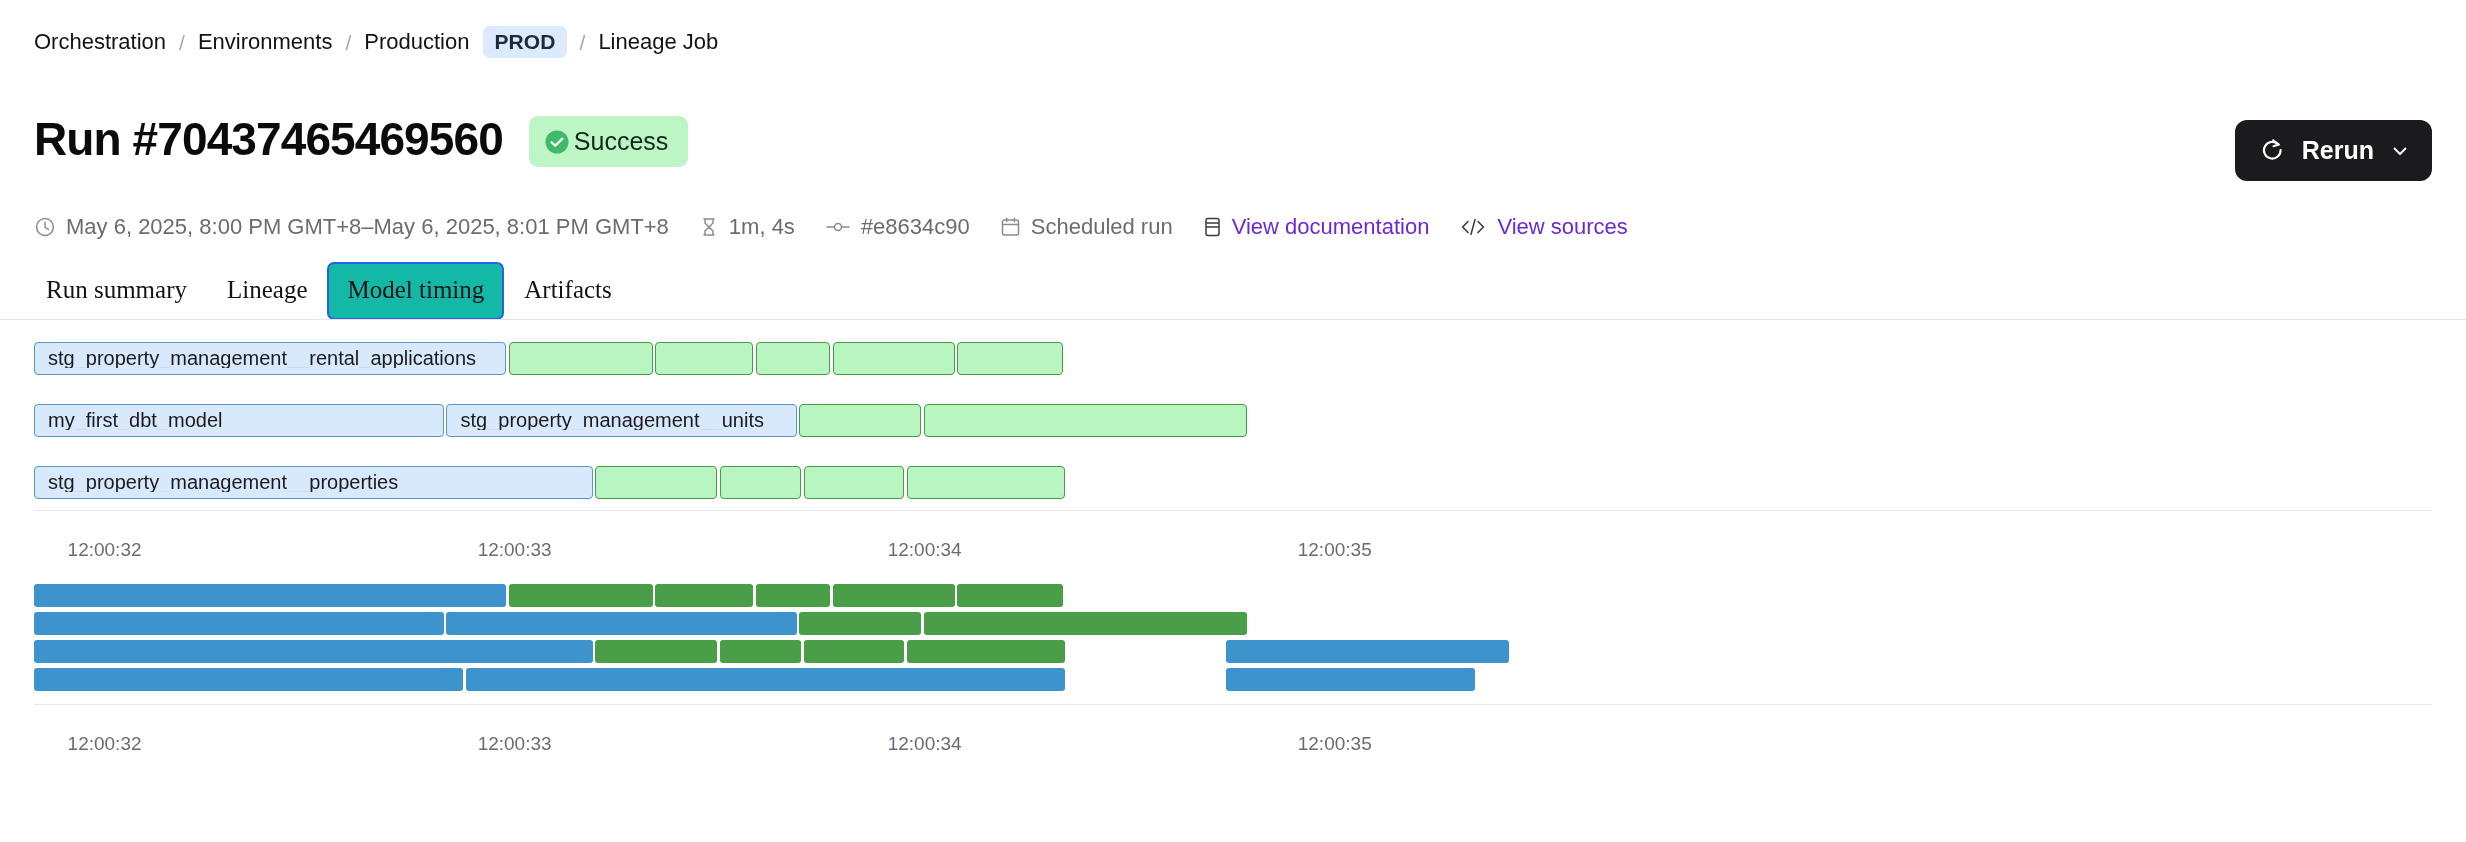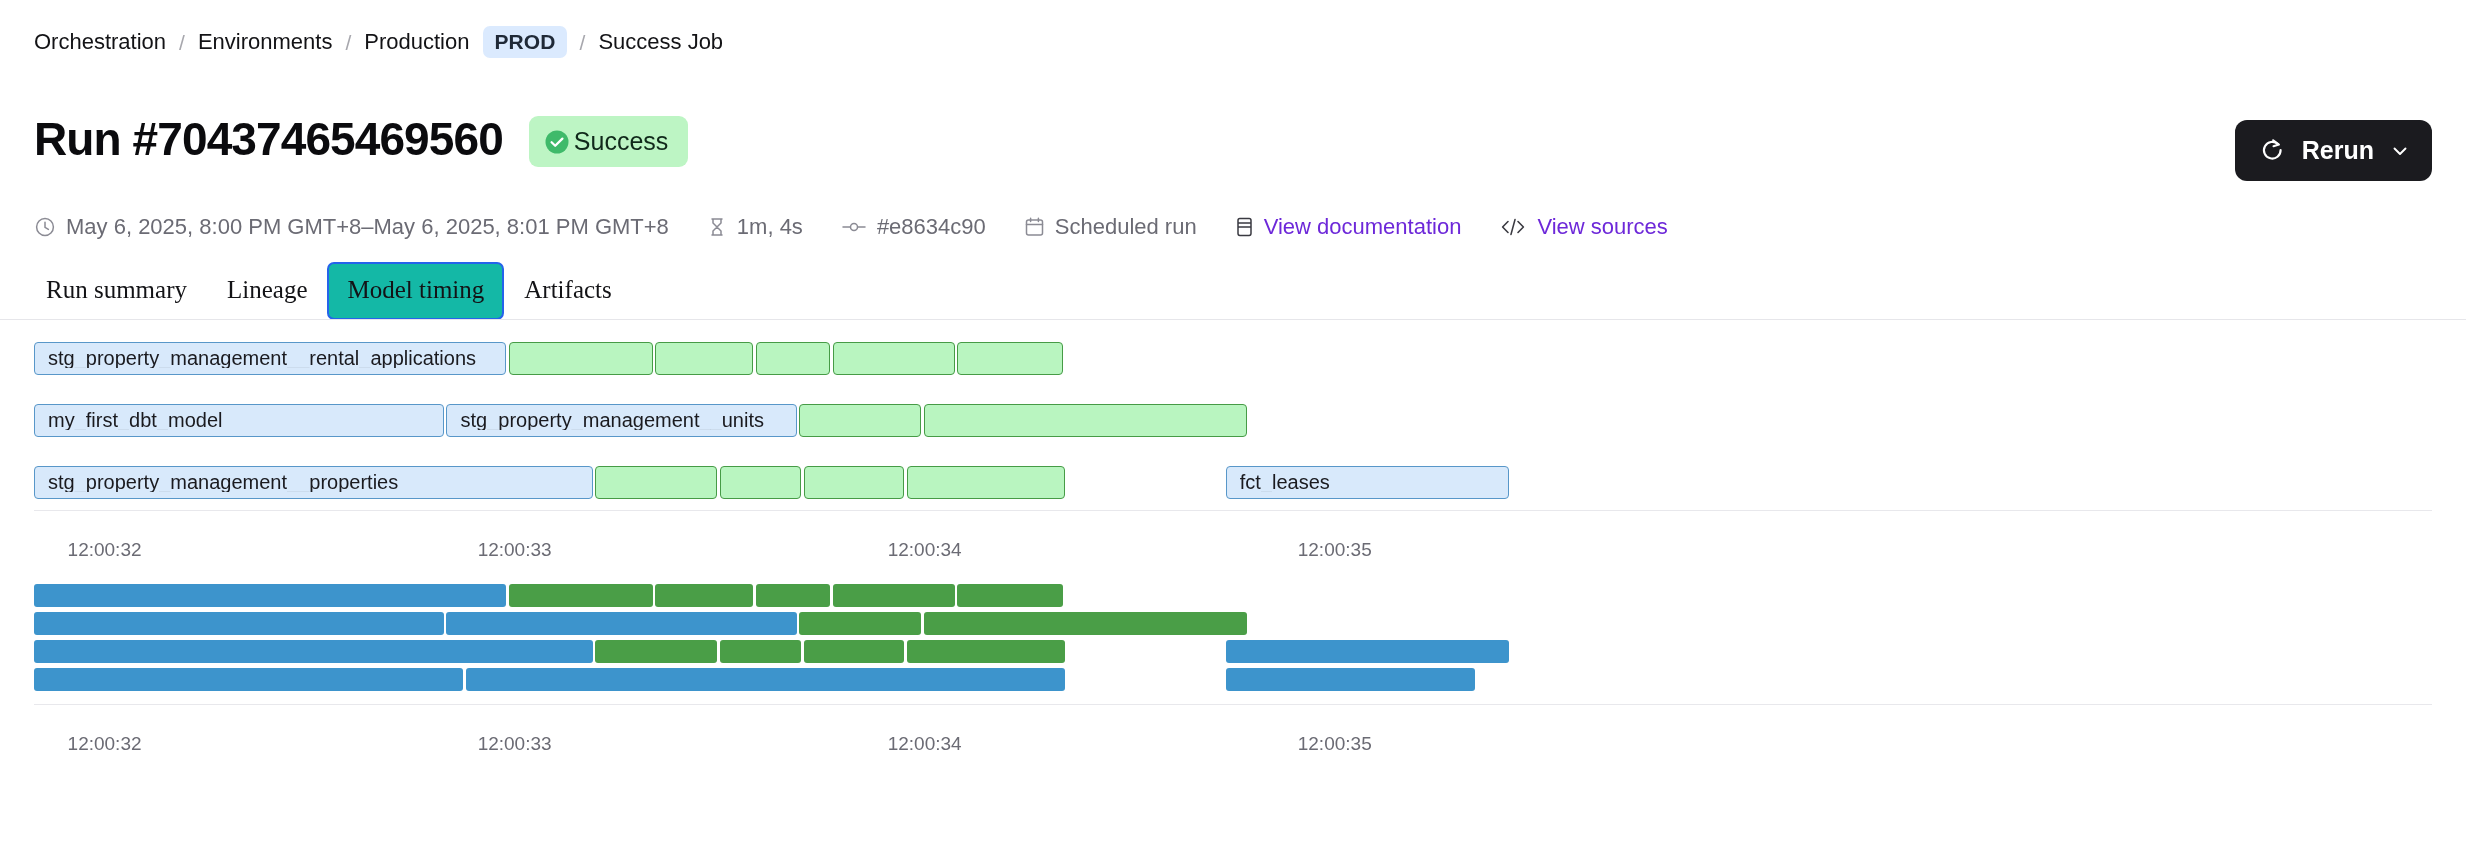--- a/index.html
+++ b/index.html
@@ -74,21 +74,21 @@
     width: 26px; height: 26px;
     display: block;
     flex: 0 0 26px;
   }
 
   
   .meta-row {
     display: flex;
     align-items: center;
     padding: 20px 0 0 34px;
-    gap: 8px;
+    gap: 0;
     font-size: 22px;
     color: #6b6b74;
     white-space: nowrap;
   }
   .meta-item {
     display: inline-flex;
     align-items: center;
     gap: 10px;
     margin-right: 30px;
   }
@@ -226,21 +226,21 @@
 <body>
 
 <nav class="breadcrumb">
     <span class="crumb">Orchestration</span>
     <span class="crumb-sep">/</span>
     <span class="crumb">Environments</span>
     <span class="crumb-sep">/</span>
     <span class="crumb">Production</span>
     <span class="crumb-chip">PROD</span>
     <span class="crumb-sep">/</span>
-    <span class="crumb">Success Job</span>
+    <span class="crumb">Lineage Job</span>
   </nav>
 
 <div class="title-row">
   <h1 class="page-title">Run #70437465469560</h1>
   <span class="status-badge">
     <svg class="check-circle" viewBox="0 0 26 26">
       <circle cx="13" cy="13" r="11.5" fill="#3fba6a"></circle>
       <path d="M7.6 13.3 L11.2 16.8 L18.4 9.6" fill="none" stroke="#ffffff" stroke-width="2.3" stroke-linecap="round" stroke-linejoin="round"></path>
     </svg>
     <span>Success</span>
@@ -338,23 +338,20 @@
           <div class="bar green" style="left: 37.1%; width: 13.5%;"></div>
         </div>
         <div class="gantt-row">
           <div class="bar blue" style="left: 0%; width: 23.3%;">
             <span class="bar-label">stg_property_management__properties</span>
           </div>
           <div class="bar green" style="left: 23.4%; width: 5.1%;"></div>
           <div class="bar green" style="left: 28.6%; width: 3.4%;"></div>
           <div class="bar green" style="left: 32.1%; width: 4.2%;"></div>
           <div class="bar green" style="left: 36.4%; width: 6.6%;"></div>
-          <div class="bar blue" style="left: 49.7%; width: 11.8%;">
-            <span class="bar-label">fct_leases</span>
-          </div>
         </div>
       </div>
     <div class="axis">
         <span class="tick" style="left: 1.4%;">12:00:32</span>
         <span class="tick" style="left: 18.5%;">12:00:33</span>
         <span class="tick" style="left: 35.6%;">12:00:34</span>
         <span class="tick" style="left: 52.7%;">12:00:35</span>
       </div>
   </div>
   <div class="section-gap"></div>

